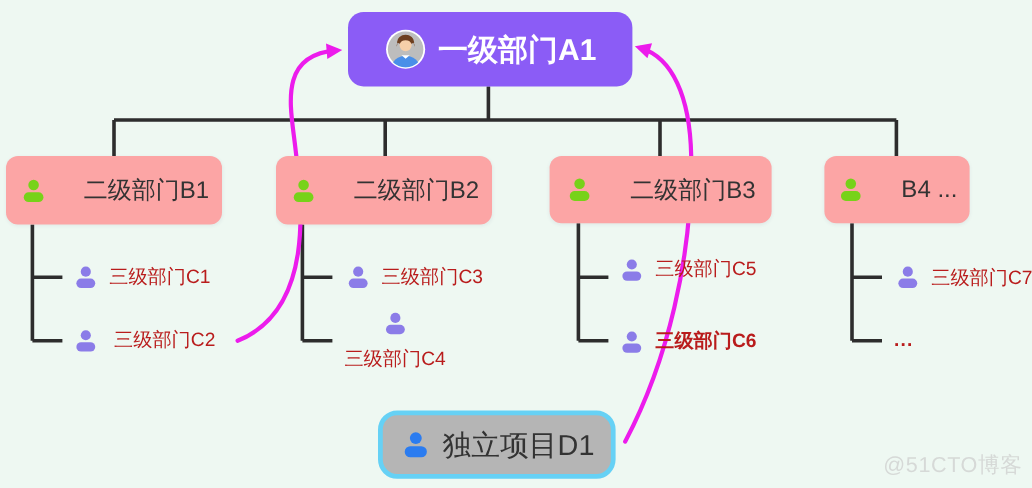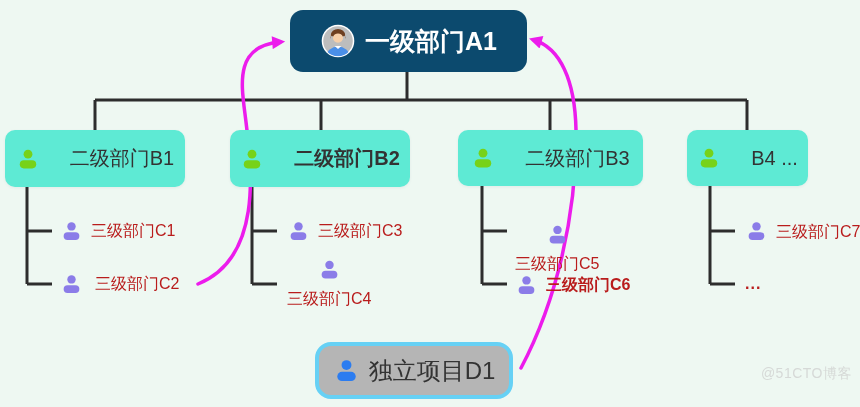--- a/index.html
+++ b/index.html
@@ -6,43 +6,43 @@
   .stage{
     position:relative;width:860px;height:407px;overflow:hidden;
     background:#eef8f2;font-family:"Liberation Sans",sans-serif;
   }
   svg.layer{position:absolute;left:0;top:0;width:860px;height:407px;pointer-events:none;}
   .node{
     position:absolute;display:flex;align-items:center;justify-content:center;
     gap:9px;box-sizing:border-box;white-space:nowrap;
   }
   .root{
-    background:#0c4a6e;color:#ffffff;font-weight:bold;font-size:25px;
+    background:#8b5cf6;color:#ffffff;font-weight:bold;font-size:25px;
     border-radius:13px;
   }
   .dept{
-    background:#5eead4;color:#333333;font-size:20px;border-radius:10px;
+    background:#fca5a5;color:#333333;font-size:20px;border-radius:10px;
     box-shadow:0 1px 3px rgba(70,70,110,0.07);
     gap:30px;
   }
   .indep{
     background:#b5b5b5;color:#333333;font-size:24px;border-radius:16px;
     border:4px solid #66d1f5;
   }
   .leaf{
     position:absolute;display:flex;align-items:center;gap:8px;
     transform:translateY(-50%);color:#b91c1c;font-size:16px;white-space:nowrap;
   }
   .ellipsis-leaf{font-weight:bold;letter-spacing:1px;}
   .picon{display:inline-flex;line-height:0;}
   .icon-green{color:#77d219;}
   .icon-purple{color:#8b7ce8;}
   .icon-blue{color:#2b7cf0;}
   .watermark{
-    position:absolute;right:8px;bottom:24px;color:#d6d9d7;font-size:14px;
+    position:absolute;right:8px;bottom:8px;color:#d6d9d7;font-size:18px;
     letter-spacing:0.5px;
   }
 </style>
 </head>
 <body>
 
 <div class="stage">
 
   <svg class="layer">
     <g stroke="#2d2d2d" stroke-width="3" fill="none">
@@ -96,21 +96,21 @@
   <div class="node dept" style="left:5px;top:130px;width:180px;height:57px;">
     <span class="picon icon-green">
       <svg width="24" height="24" viewBox="0 0 24 24" fill="currentColor">
         <circle cx="12" cy="7.2" r="4.4"></circle>
           <rect x="3.8" y="13.2" width="16.4" height="8.2" rx="4.1"></rect>
       </svg>
     </span>
     <span>二级部门B1</span>
   </div>
 
-  <div class="node dept" style="left:230px;top:130px;width:180px;height:57px;font-weight:bold;">
+  <div class="node dept" style="left:230px;top:130px;width:180px;height:57px;">
     <span class="picon icon-green">
       <svg width="24" height="24" viewBox="0 0 24 24" fill="currentColor">
         <circle cx="12" cy="7.2" r="4.4"></circle>
           <rect x="3.8" y="13.2" width="16.4" height="8.2" rx="4.1"></rect>
       </svg>
     </span>
     <span>二级部门B2</span>
   </div>
 
   <div class="node dept" style="left:458px;top:130px;width:185px;height:56px;">
@@ -164,21 +164,21 @@
   <div class="leaf" style="left:287px;top:284px;flex-direction:column;">
     <span class="picon icon-purple">
       <svg width="23" height="23" viewBox="0 0 24 24" fill="currentColor">
         <circle cx="12" cy="7.2" r="4.4"></circle>
           <rect x="3.8" y="13.2" width="16.4" height="8.2" rx="4.1"></rect>
       </svg>
     </span>
     <span>三级部门C4</span>
   </div>
 
-  <div class="leaf" style="left:515px;top:249px;flex-direction:column;">
+  <div class="leaf" style="left:515px;top:225px;">
     <span class="picon icon-purple">
       <svg width="23" height="23" viewBox="0 0 24 24" fill="currentColor">
         <circle cx="12" cy="7.2" r="4.4"></circle>
           <rect x="3.8" y="13.2" width="16.4" height="8.2" rx="4.1"></rect>
       </svg>
     </span>
     <span>三级部门C5</span>
   </div>
   <div class="leaf" style="left:515px;top:285px;font-weight:bold;">
     <span class="picon icon-purple">

